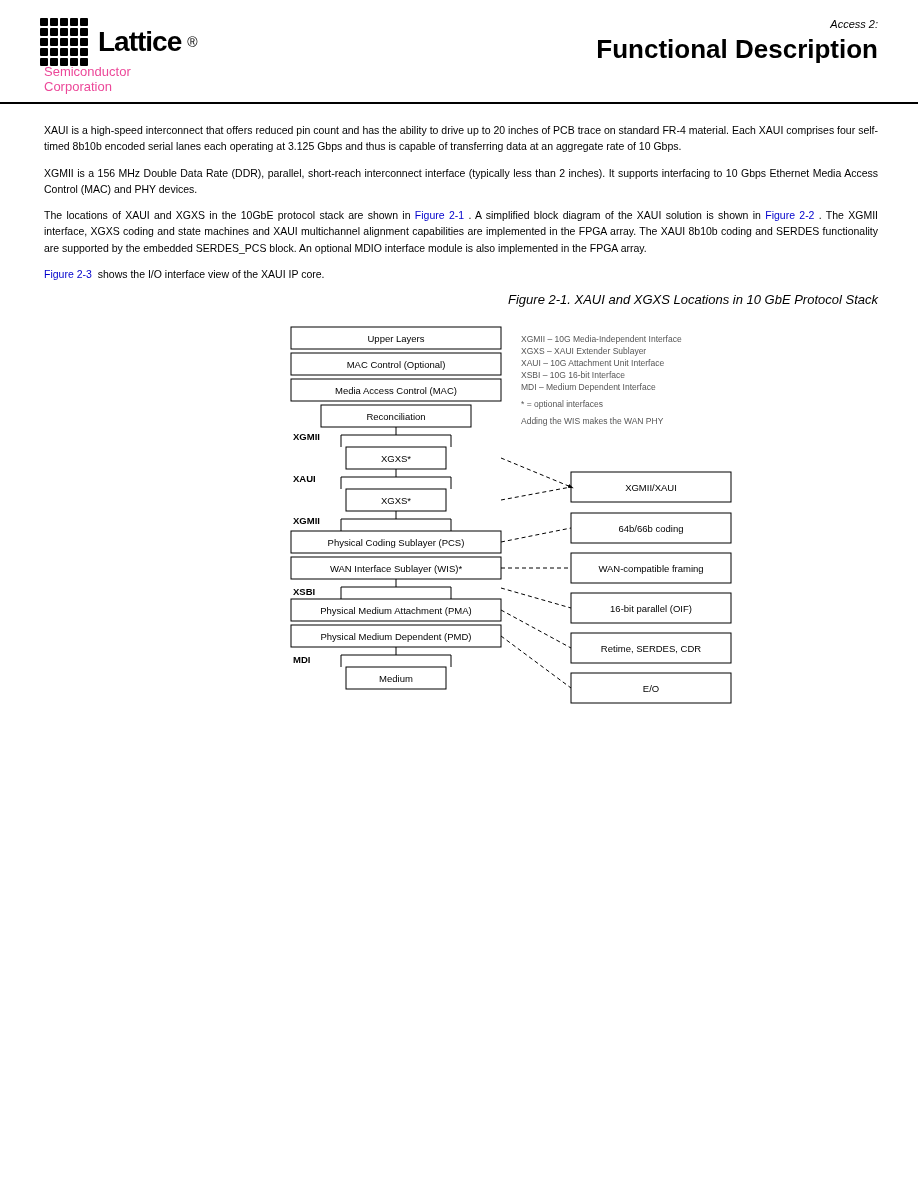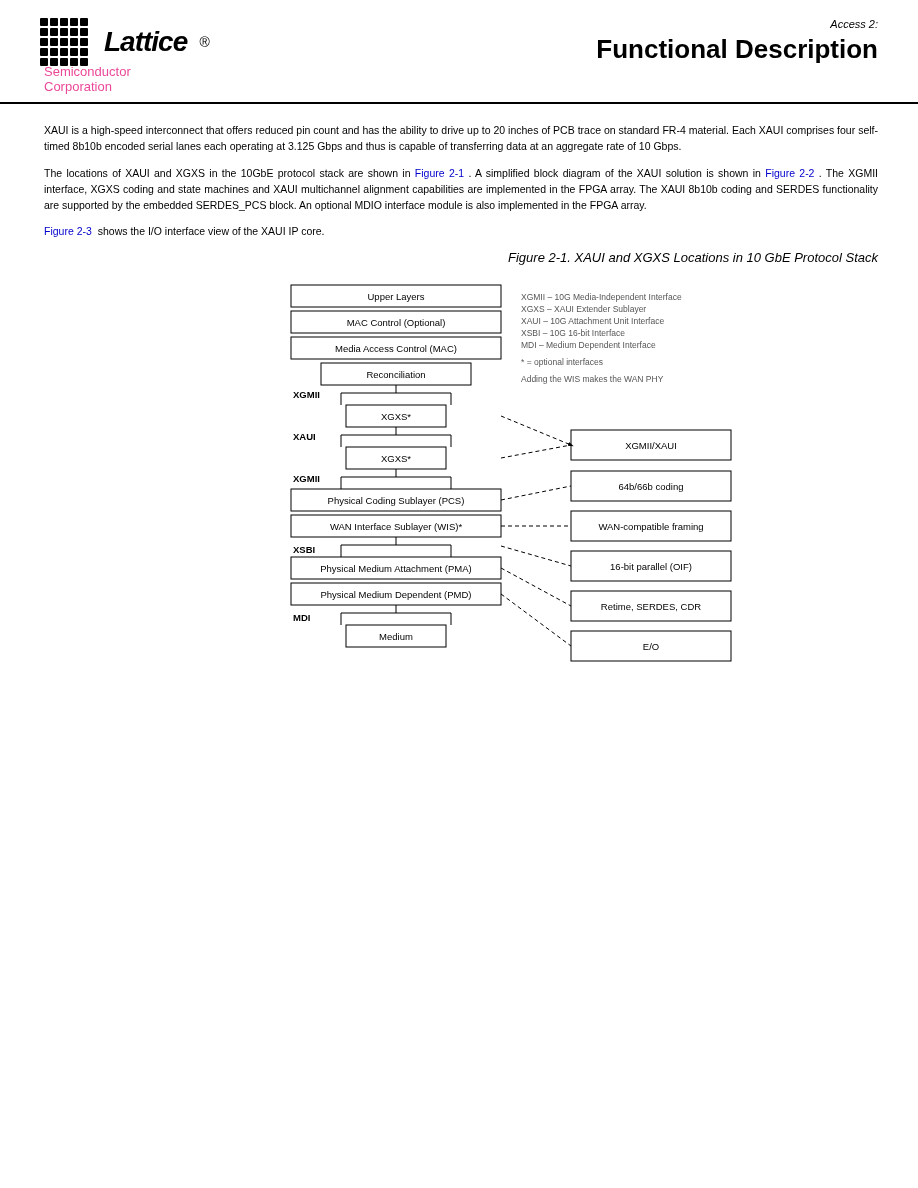--- a/index.html
+++ b/index.html
@@ -27,22 +27,21 @@
       border-bottom: 2px solid #000;
     }
     .logo-area {
       display: flex;
       flex-direction: column;
       align-items: flex-start;
     }
     .logo-lattice {
       display: flex;
       align-items: center;
-      gap: 12px;
-      font-style: italic;
+      gap: 6px;
     }
     .logo-grid {
       display: grid;
       grid-template-columns: repeat(5,8px);
       grid-template-rows: repeat(5,8px);
       gap: 2px;
       margin-right: 4px;
     }
     .logo-dot {
       width: 8px;
@@ -179,20 +178,21 @@
       </div>
     </div>
     <div class="header-right">
       <div class="chapter-label">Access 2:</div>
       <div class="chapter-title">Functional Description</div>
     </div>
   </div>
 
   <div class="content">
     <p class="para">XAUI is a high-speed interconnect that offers reduced pin count and has the ability to drive up to 20 inches of PCB trace on standard FR-4 material. Each XAUI comprises four self-timed 8b10b encoded serial lanes each operating at 3.125 Gbps and thus is capable of transferring data at an aggregate rate of 10 Gbps.</p>
+    <p class="para">XGMII is a 156 MHz Double Data Rate (DDR), parallel, short-reach interconnect interface (typically less than 2 inches). It supports interfacing to 10 Gbps Ethernet Media Access Control (MAC) and PHY devices.</p>
     <p class="para">
       <span>The locations of XAUI and XGXS in the 10GbE protocol stack are shown in</span>
       <span class="link">Figure 2-1</span>
       <span>. A simplified block diagram of the XAUI solution is shown in</span>
       <span class="link">Figure 2-2</span>
       <span>. The XGMII interface, XGXS coding and state machines and XAUI multichannel alignment capabilities are implemented in the FPGA array. The XAUI 8b10b coding and SERDES functionality are supported by the embedded SERDES_PCS block. An optional MDIO interface module is also implemented in the FPGA array.</span>
     </p>
     <p class="para">
       <span class="link">Figure 2-3</span>
       &nbsp;<span>shows the I/O interface view of the XAUI IP core.</span>

